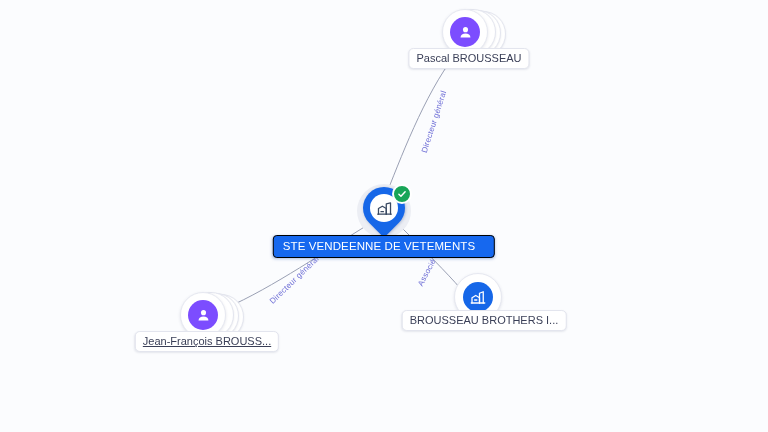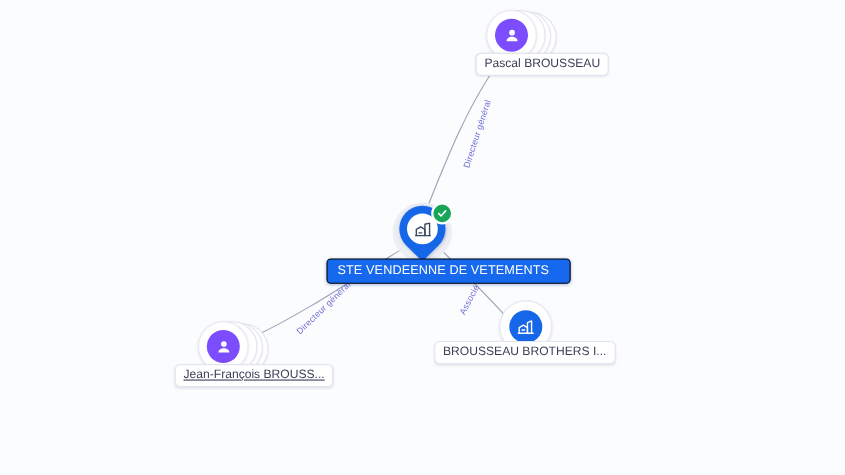--- a/index.html
+++ b/index.html
@@ -163,21 +163,20 @@
     transform: translateX(-50%);
     white-space: nowrap;
     background: #ffffff;
     border: 1px solid #e3e5ee;
     border-radius: 5px;
     padding: 3px 7px 4px 7px;
     font-size: 11px;
     line-height: 12px;
     color: #3a3f57;
     box-shadow: 0 1px 2px rgba(40,50,90,0.10);
-    margin-left: 24px;
   }
   .node-label.primary {
     background: #1668ef;
     border: 1px solid #000000;
     color: #ffffff;
     font-size: 11.5px;
     letter-spacing: 0.1px;
     padding: 4px 19px 5px 9px;
     border-radius: 4px;
     box-shadow: 0 1px 3px rgba(20,70,170,0.35);
@@ -251,21 +250,21 @@
       <div class="company-disc">
         <svg width="18" height="18" viewBox="0 0 24 24" fill="none" stroke="#ffffff" stroke-width="1.7" stroke-linecap="round" stroke-linejoin="round">
           <path d="M3 20h18"></path>
           <path d="M4 20v-7l5-3 5 3v7"></path>
           <path d="M14 20V7l5-2v15"></path>
           <path d="M7.5 16h3"></path>
         </svg>
       </div>
     </div>
   </div>
-  <div class="node-label" style="left:453px; top:310px;">BROUSSEAU BROTHERS I...</div>
+  <div class="node-label" style="left:484px; top:310px;">BROUSSEAU BROTHERS I...</div>
 
   <div class="node" style="left:384px; top:212px;">
     <div class="pin-halo"></div>
     <div class="pin-wrap">
       <div class="pin-shape"></div>
       <div class="pin-inner">
         <svg width="17" height="17" viewBox="0 0 24 24" fill="none" stroke="#3a4a63" stroke-width="1.8" stroke-linecap="round" stroke-linejoin="round">
           <path d="M2.5 20h19"></path>
           <path d="M3.5 20v-8l5.5-3.2L14.5 12v8"></path>
           <path d="M14.5 20V5.5l6-1.5V20"></path>

